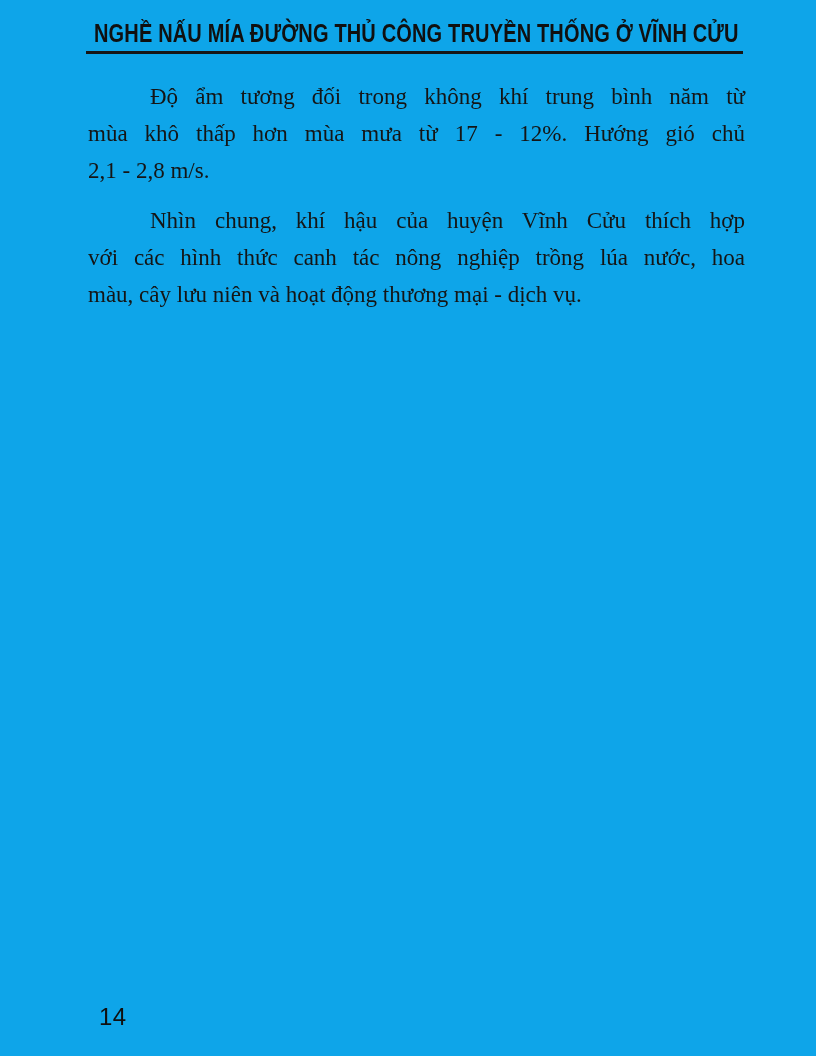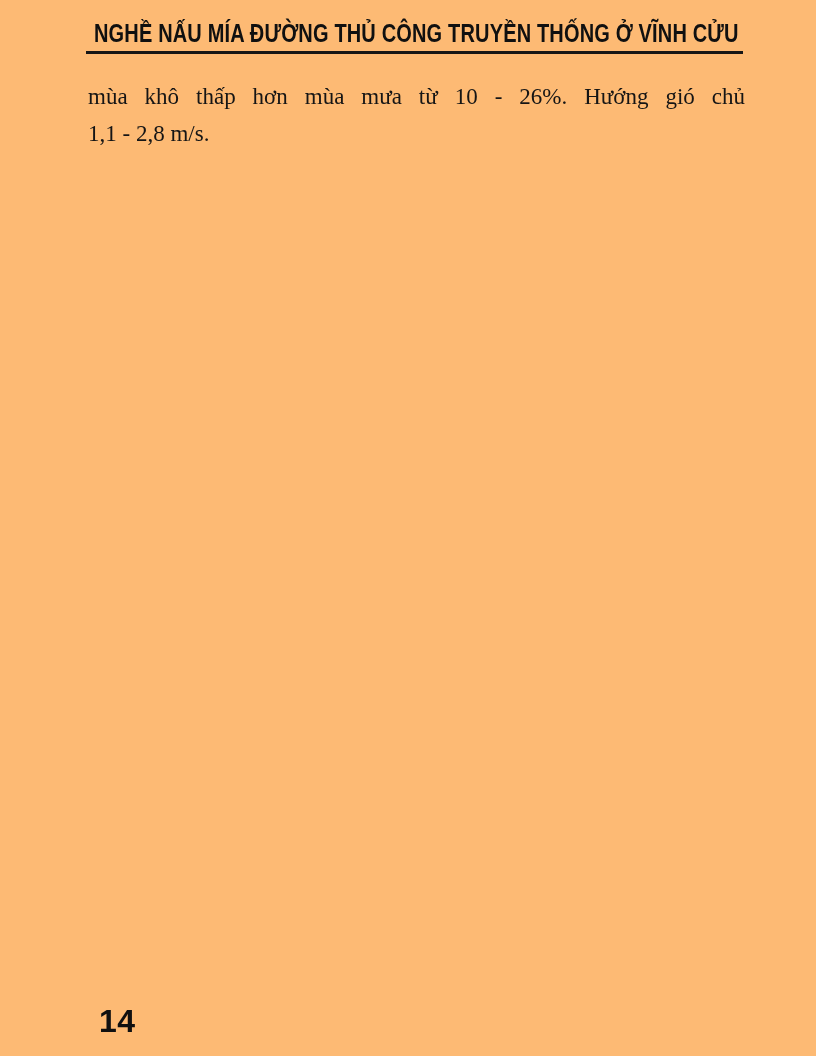--- a/index.html
+++ b/index.html
@@ -4,21 +4,21 @@
 <style>
   html, body {
     margin: 0;
     padding: 0;
     background: #ffffff;
   }
   .page {
     position: relative;
     width: 816px;
     height: 1056px;
-    background: #fdba74;
+    background: #0ea5e9;
     color: #141414;
     overflow: hidden;
     font-family: "Liberation Serif", serif;
   }
   
   .running-head {
     position: absolute;
     top: 20px;
     left: 86px;
     width: 657px;
@@ -60,41 +60,47 @@
     white-space: normal;
   }
   .line.first { text-indent: 62px; }
   .line.last { text-align-last: left; }
   
   .folio {
     position: absolute;
     left: 99px;
     top: 1003px;
     font-family: "Liberation Sans", sans-serif;
-    font-weight: 700;
-    font-size: 32px;
+    font-weight: 400;
+    font-size: 24px;
     color: #101010;
     letter-spacing: 0.5px;
   }
 </style>
 </head>
 <body>
 
 <div class="page">
 
   <header class="running-head">
     <div class="head-title">NGHỀ NẤU MÍA ĐƯỜNG THỦ CÔNG TRUYỀN THỐNG Ở VĨNH CỬU</div>
     <div class="head-rule"></div>
   </header>
 
   <main class="body-text">
 
     <p class="para">
-      <span class="line">mùa khô thấp hơn mùa mưa từ 10 - 26%. Hướng gió chủ</span>
-      <span class="line last">1,1 - 2,8 m/s.</span>
+      <span class="line first">Độ ẩm tương đối trong không khí trung bình năm từ</span>
+      <span class="line">mùa khô thấp hơn mùa mưa từ 17 - 12%. Hướng gió chủ</span>
+      <span class="line last">2,1 - 2,8 m/s.</span>
     </p>
 
+    <p class="para">
+      <span class="line first">Nhìn chung, khí hậu của huyện Vĩnh Cửu thích hợp</span>
+      <span class="line">với các hình thức canh tác nông nghiệp trồng lúa nước, hoa</span>
+      <span class="line last">màu, cây lưu niên và hoạt động thương mại - dịch vụ.</span>
+    </p>
 
   </main>
 
   <div class="folio">14</div>
 
 </div>
 
 </body></html>

